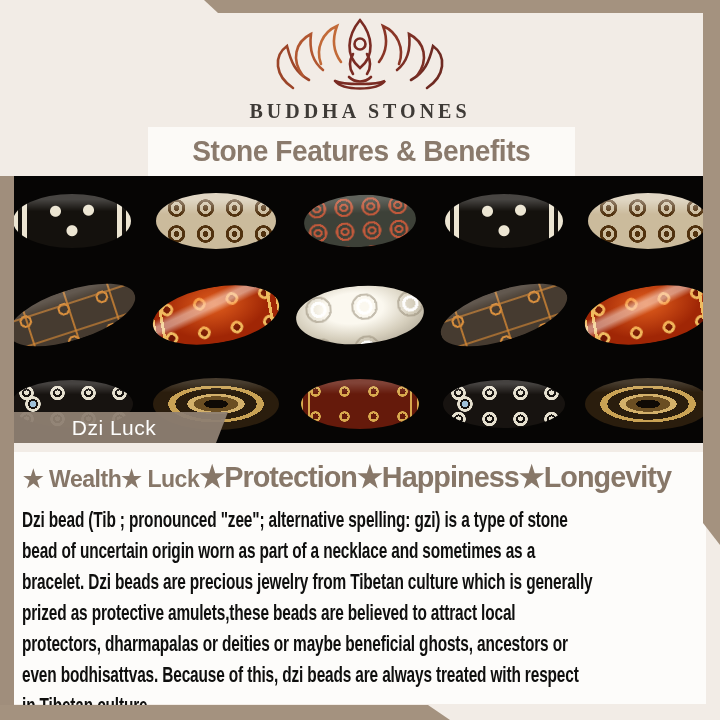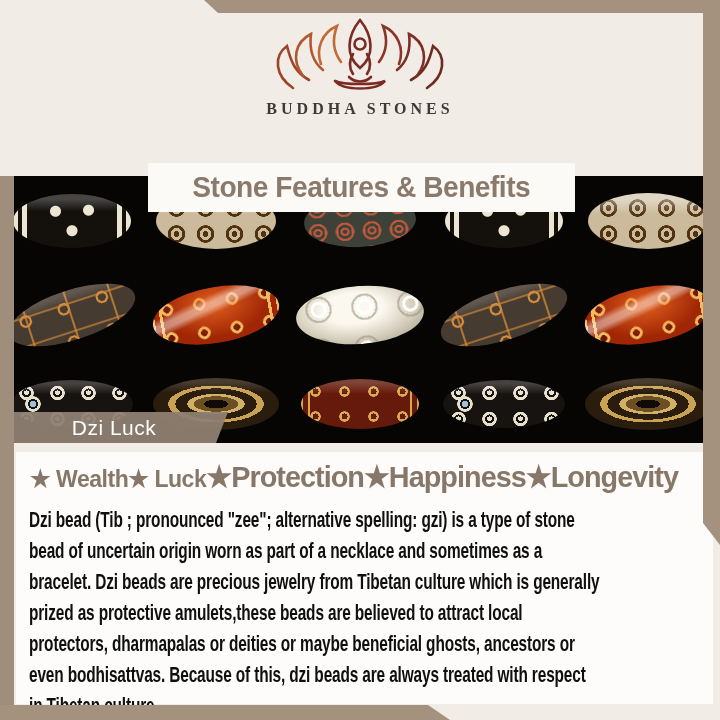--- a/index.html
+++ b/index.html
@@ -13,25 +13,25 @@
   .frame-right{top:0;right:0;width:17px;height:545px;
     clip-path:polygon(0 0,100% 0,100% 100%,0 calc(100% - 22px));}
   .frame-left{top:176px;left:0;width:14px;height:544px;background:#a08e7c;}
   .frame-bottom{bottom:0;left:0;width:450px;height:15px;
     clip-path:polygon(0 0,428px 0,450px 100%,0 100%);}
 
   
   .header{position:absolute;top:18px;left:0;width:720px;text-align:center;z-index:2;}
   .logo{display:block;margin:0 auto;}
   .brand{margin-top:2px;font-family:"Liberation Serif",serif;font-weight:600;
-    font-size:16px;letter-spacing:4px;color:#3e3a36;}
+    font-size:20px;letter-spacing:4px;color:#3e3a36;}
 
   
   .banner{position:absolute;left:148px;top:127px;width:427px;height:49px;
-    background:#fcfaf7;display:flex;align-items:center;justify-content:center;z-index:2;margin-top:36px;}
+    background:#fcfaf7;display:flex;align-items:center;justify-content:center;z-index:2;}
   .banner-title{font-size:29px;font-weight:700;letter-spacing:-0.5px;color:#8a7a6c;
     transform:scaleX(0.97);white-space:nowrap;}
 
   
   .gallery{position:absolute;left:0;top:176px;width:720px;height:267px;background:#060504;z-index:1;}
   .bead-grid{position:absolute;left:0;top:0;width:720px;height:267px;display:grid;
     grid-template-columns:repeat(5,1fr);grid-template-rows:90px 98px 79px;place-items:center;}
   .bead{border-radius:50%;}
 
   .b-stripe{width:118px;height:54px;background-color:#14110d;
@@ -92,21 +92,21 @@
       radial-gradient(circle,transparent 0 3px,#d8a94e 3px 5px,transparent 5.5px);
     background-size:auto,auto,29px 25px;background-repeat:no-repeat,no-repeat,repeat;}
 
   
   .gallery-label{position:absolute;left:0;top:412px;width:228px;height:31px;
     background:rgba(142,128,114,.95);z-index:4;display:flex;align-items:center;justify-content:center;
     clip-path:polygon(0 0,228px 0,216px 31px,0 31px);}
   .gallery-label span{color:#fdfdfc;font-size:21px;font-weight:400;letter-spacing:0.5px;}
 
   
-  .panel{position:absolute;left:16px;top:452px;width:697px;height:252px;background:#fdfcfa;z-index:2;}
+  .panel{position:absolute;left:9px;top:452px;width:697px;height:252px;background:#fdfcfa;z-index:2;}
   .benefits{margin:7px 0 0 14px;white-space:nowrap;color:#877768;
     transform:scaleX(0.96);transform-origin:0 0;}
   .benefit-strong{font-size:24px;font-weight:700;letter-spacing:-0.5px;}
   .benefit-light{font-size:30px;font-weight:600;letter-spacing:-1px;}
   .desc{margin:10px 0 0 13px;width:980px;transform:scaleX(0.70);transform-origin:0 0;
     font-size:22px;font-weight:700;letter-spacing:-0.2px;line-height:31px;color:#0f0f0e;
     white-space:pre-line;}
 </style>
 </head>
 <body>

